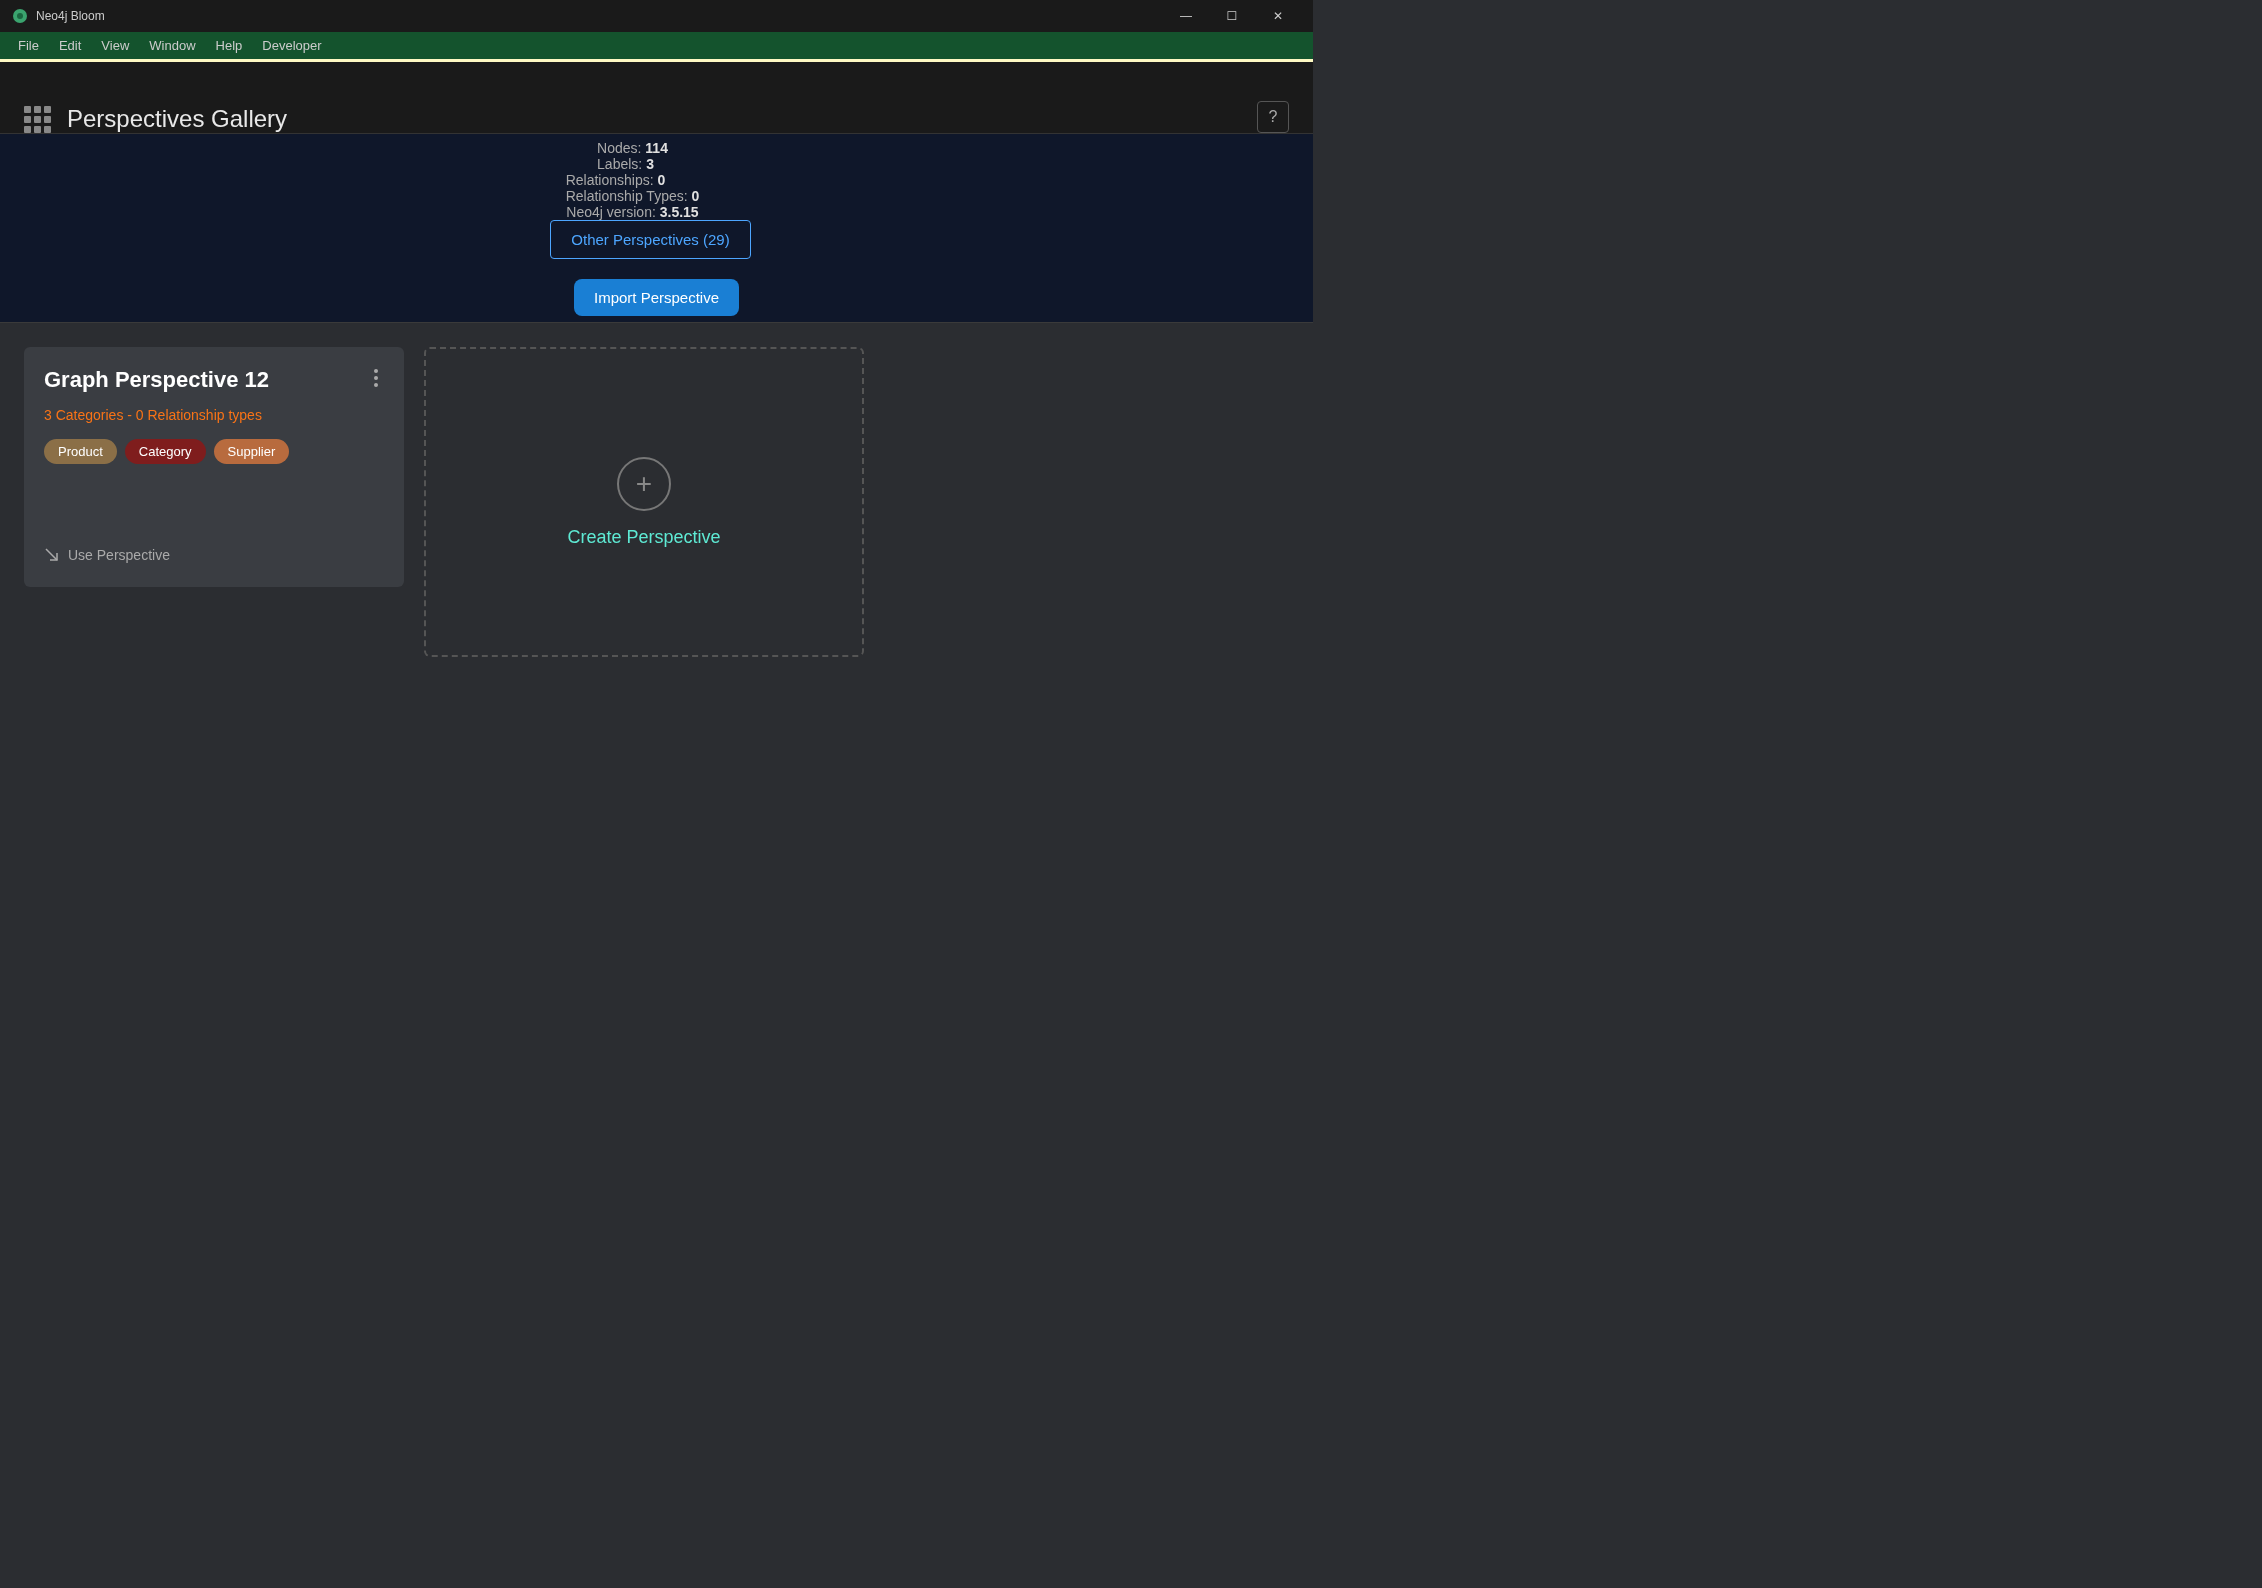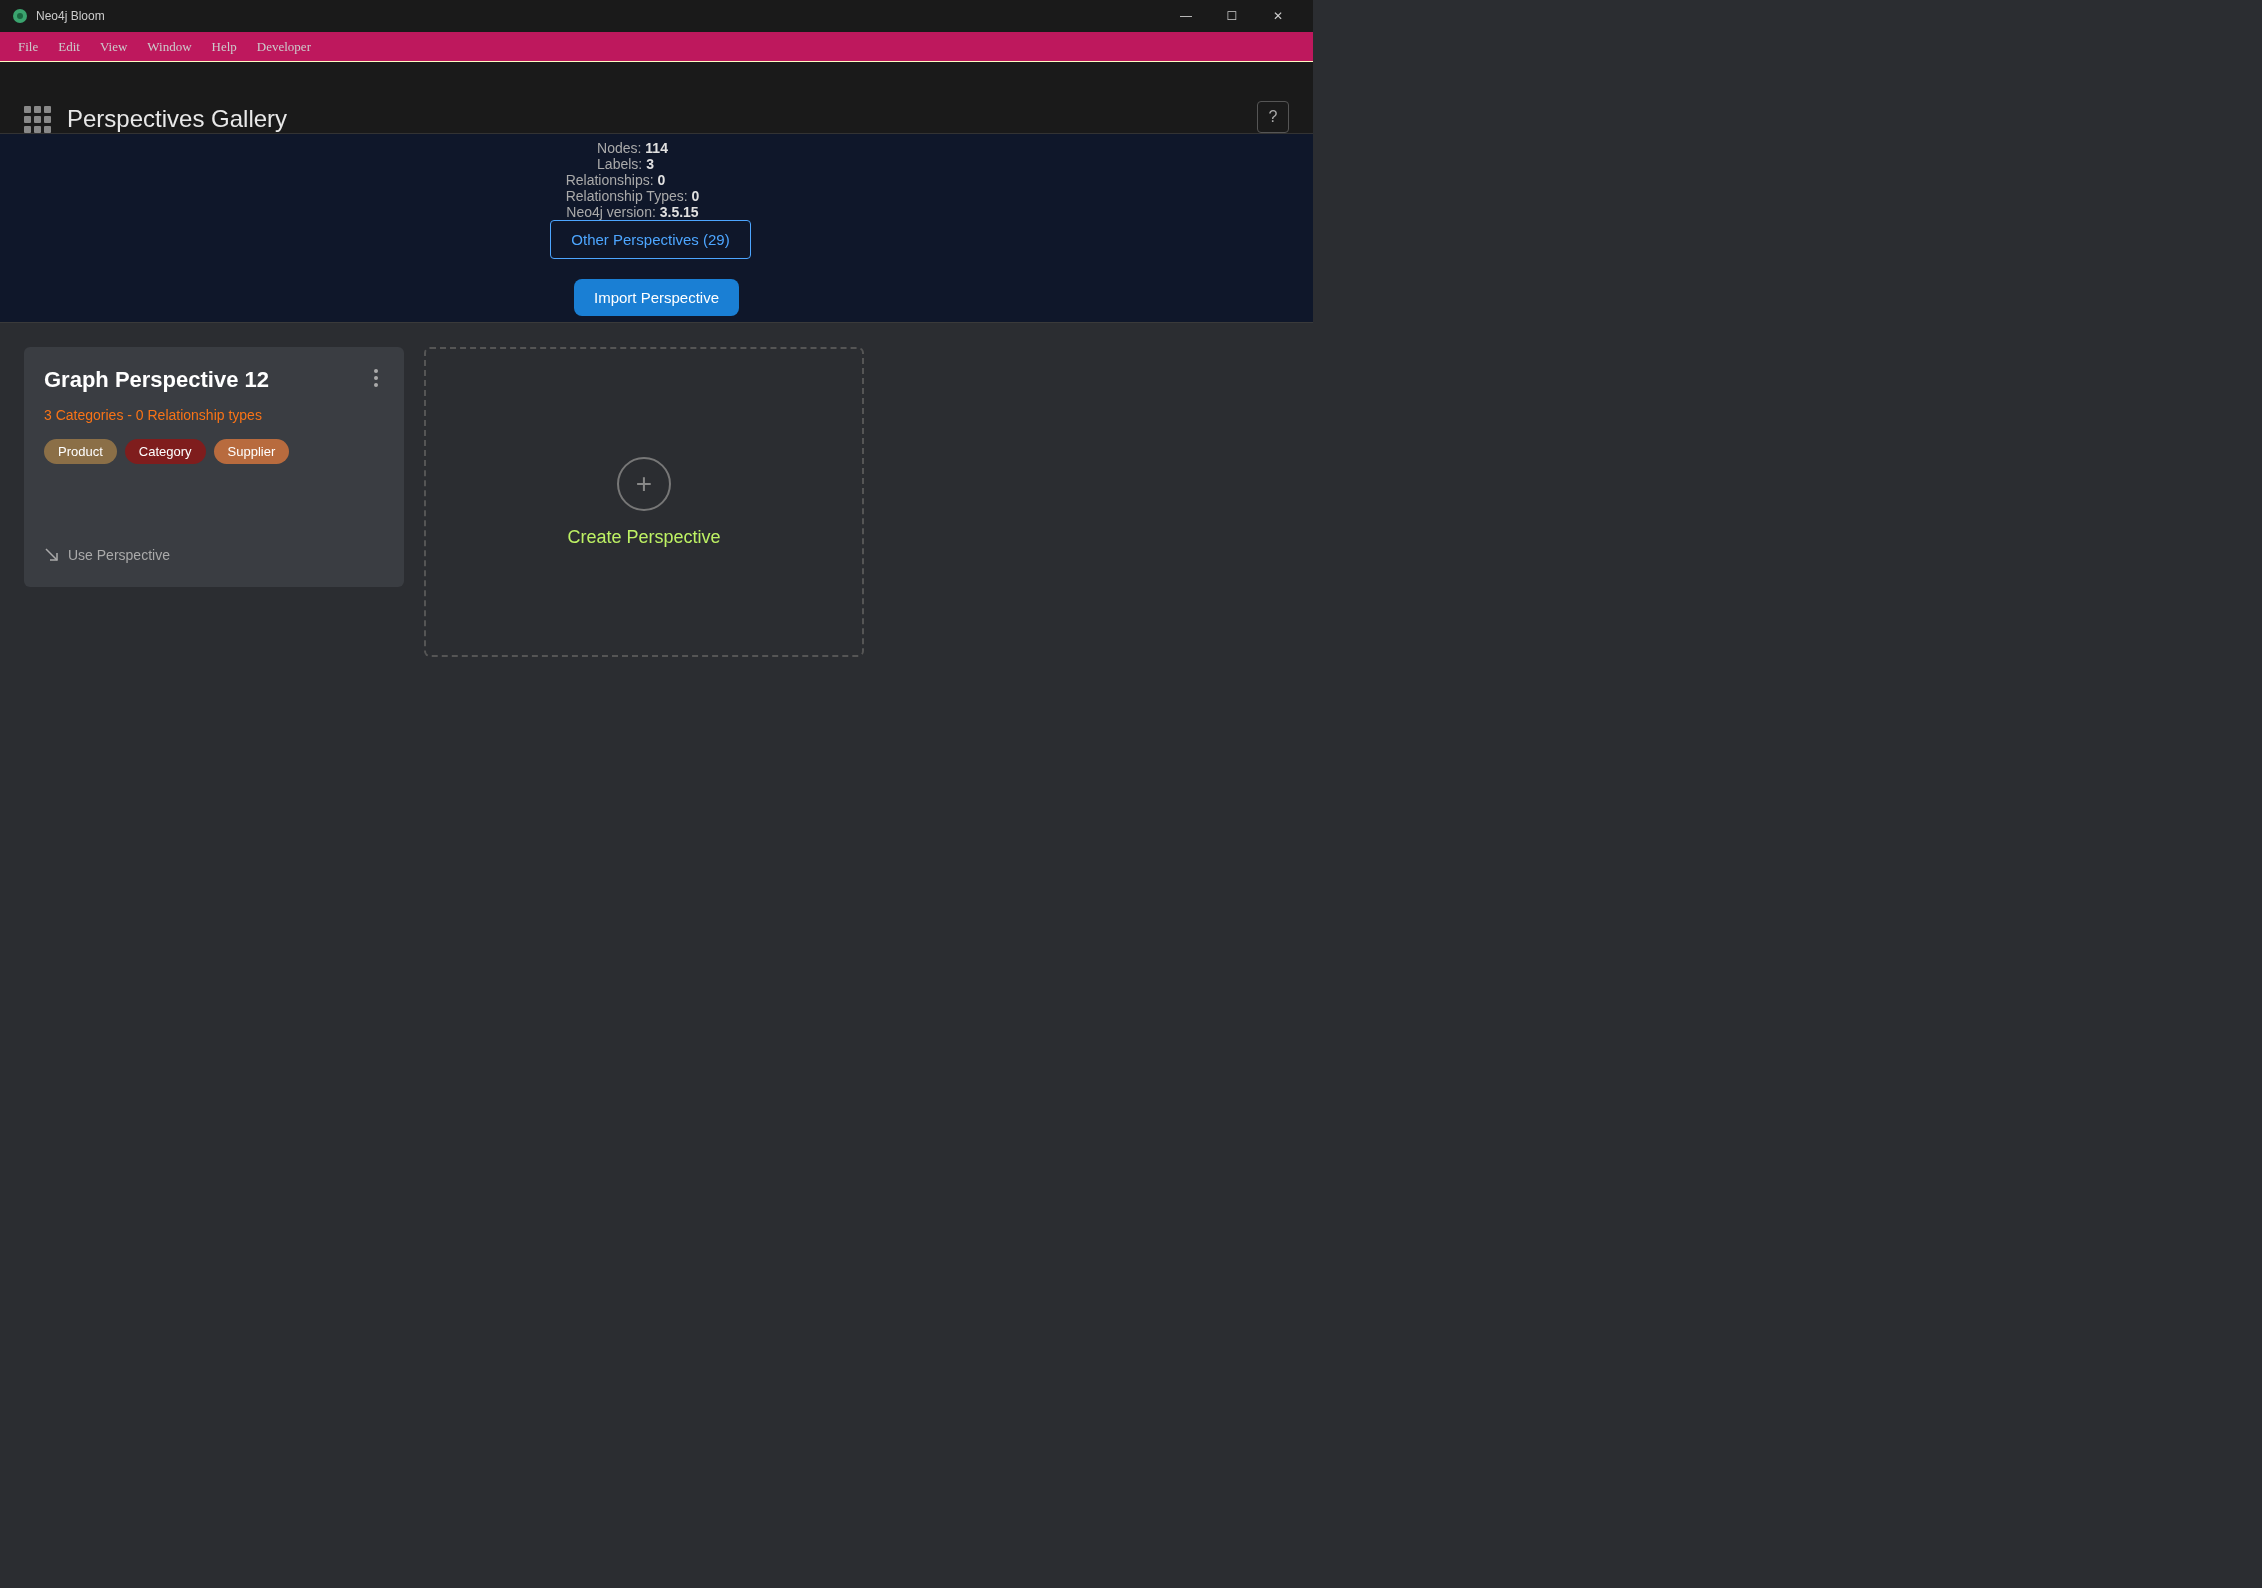--- a/index.html
+++ b/index.html
@@ -51,28 +51,27 @@
       justify-content: center;
       background: transparent;
       border: none;
       color: #ccc;
       font-size: 12px;
       cursor: pointer;
     }
 
     
     .menu-bar {
-      background: #be185d;
+      background: #14532d;
       height: 30px;
       display: flex;
       align-items: center;
       padding: 0 8px;
       flex-shrink: 0;
-      border-bottom: 1px solid #fef9c3;
-      font-family: Liberation Serif, serif;
+      border-bottom: 3px solid #fef9c3;
     }
     .menu-item {
       padding: 4px 10px;
       font-size: 13px;
       color: #ccc;
       cursor: pointer;
       border-radius: 3px;
     }
 
     
@@ -273,21 +272,21 @@
       justify-content: center;
       margin-bottom: 16px;
     }
     .plus-circle span {
       font-size: 28px;
       color: #888;
       line-height: 1;
     }
     .create-label {
       font-size: 18px;
-      color: #bef264;
+      color: #5eead4;
     }
   </style>
 </head>
 <body>
 
 <div class="title-bar">
   <div class="title-bar-left">
     <svg class="app-icon" viewBox="0 0 16 16">
       <circle cx="8" cy="8" r="7" fill="#3aa36e"></circle>
       <circle cx="8" cy="8" r="3" fill="#1a6640"></circle>

